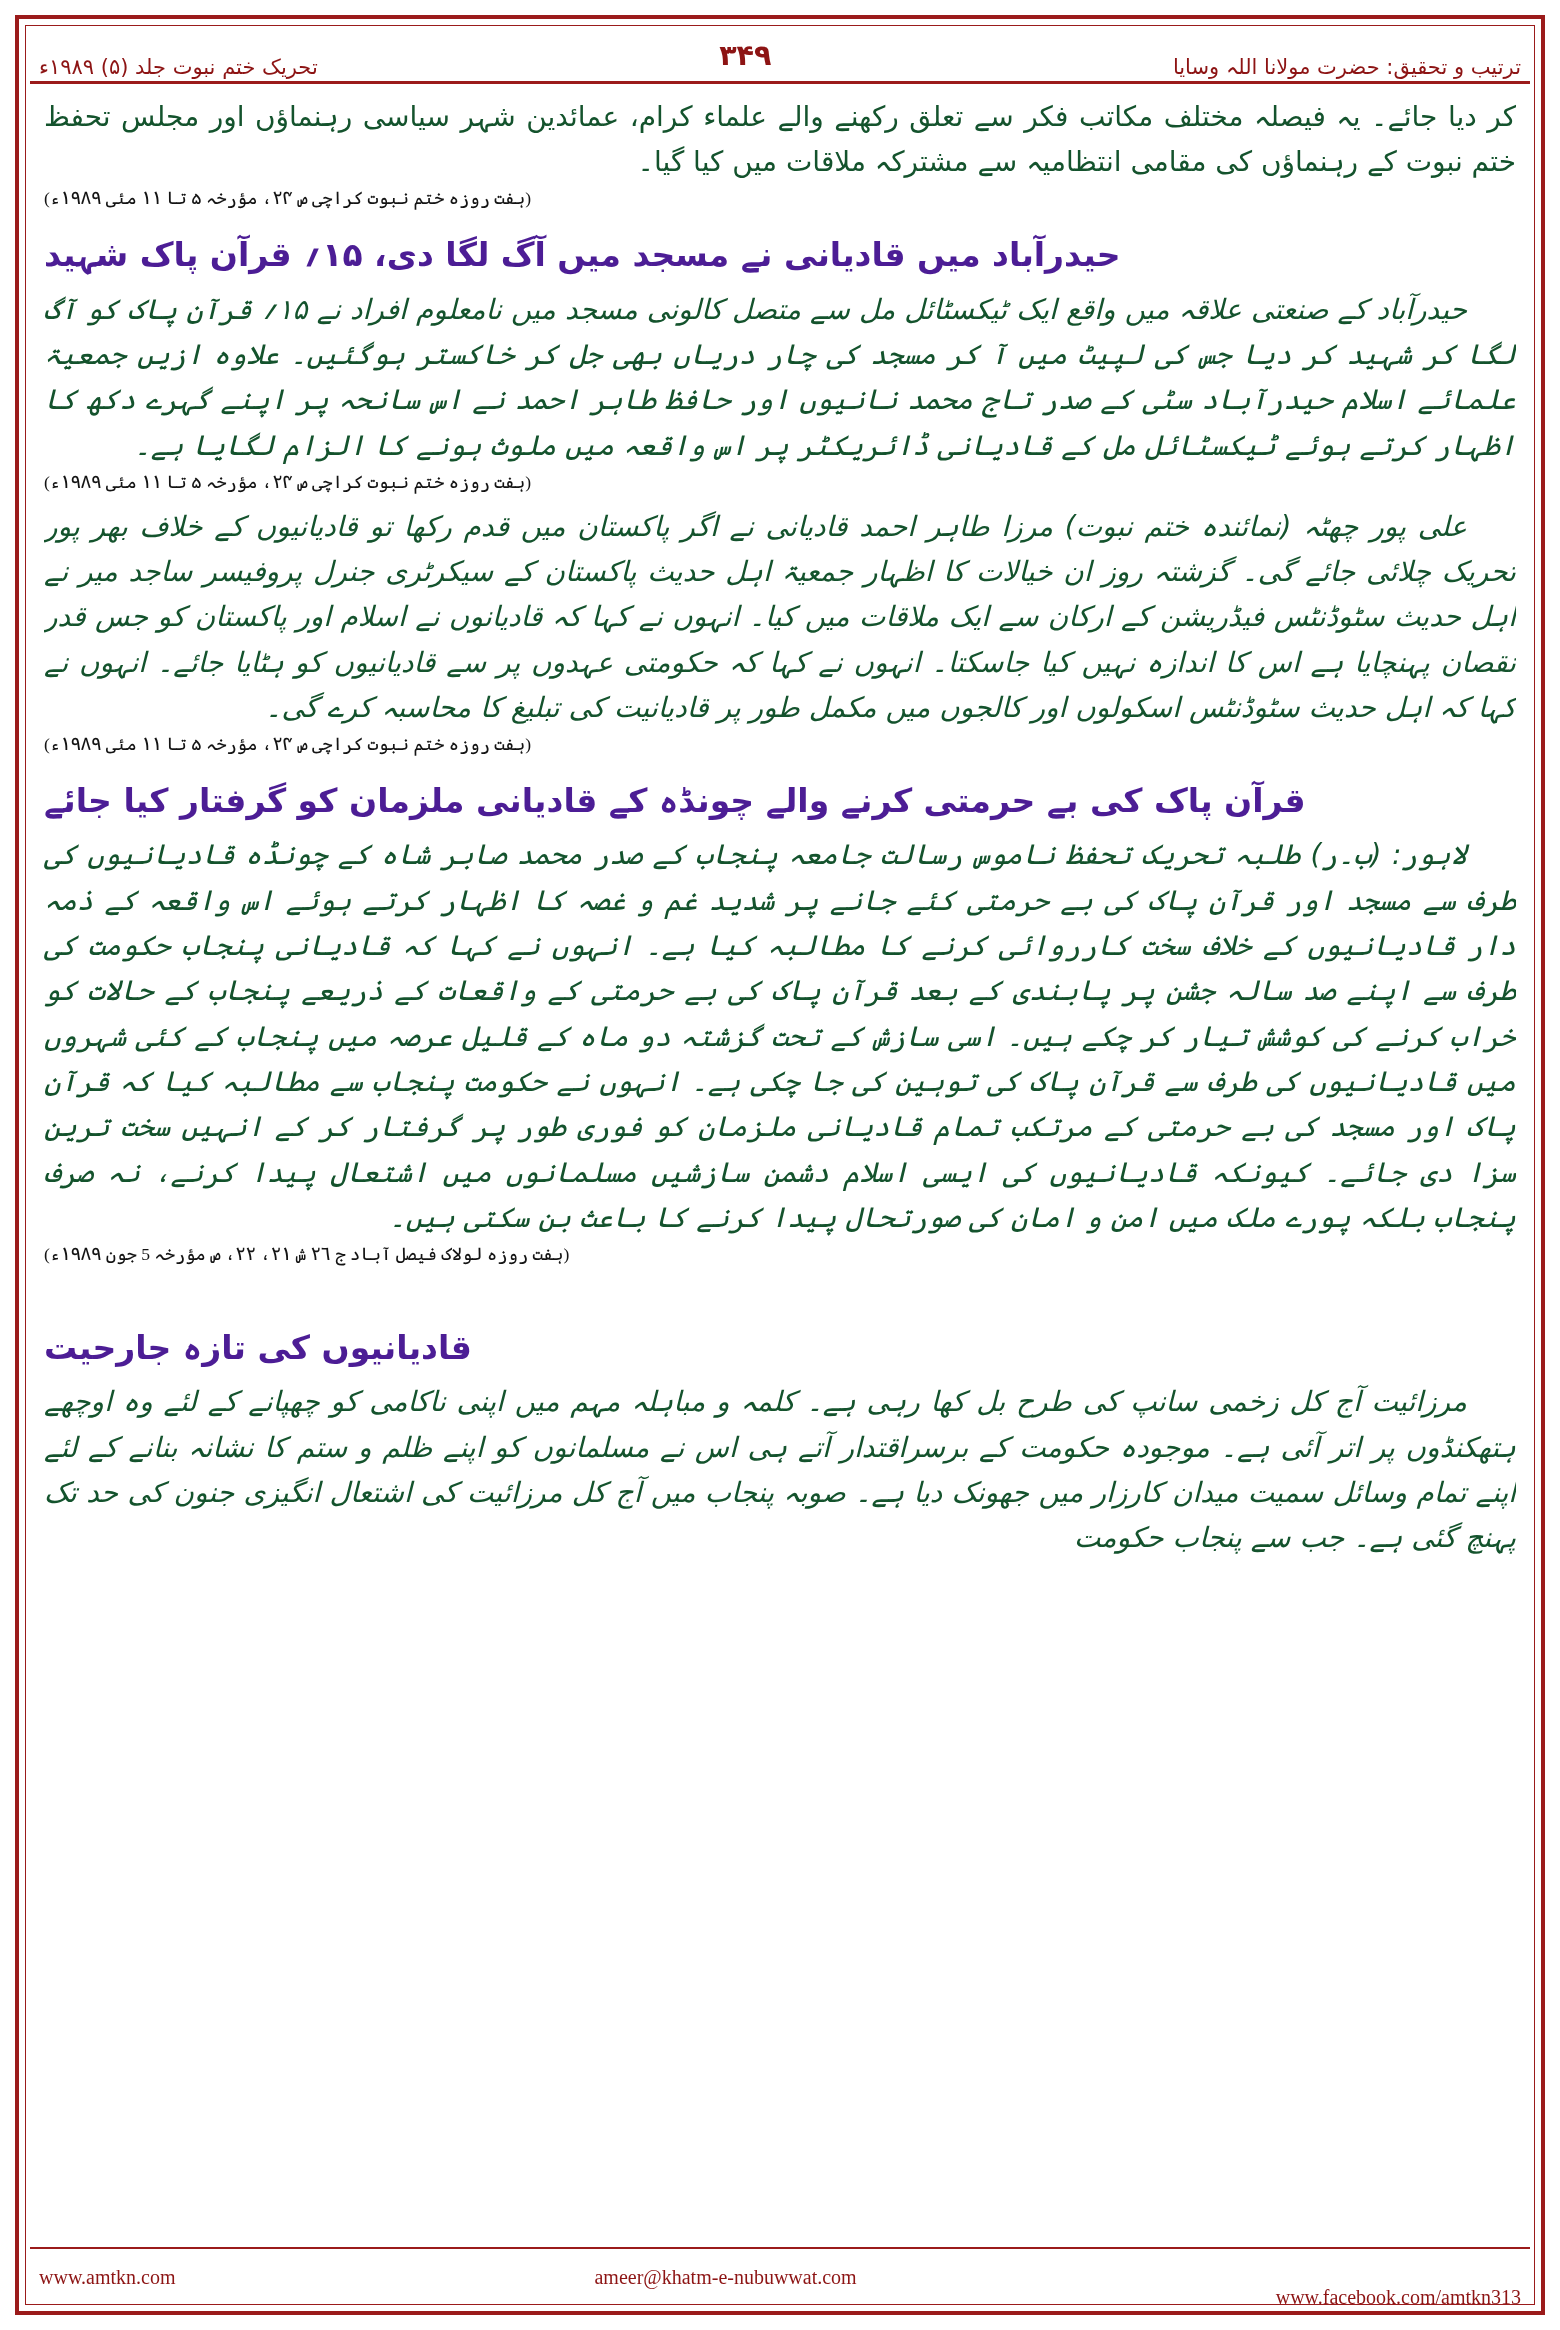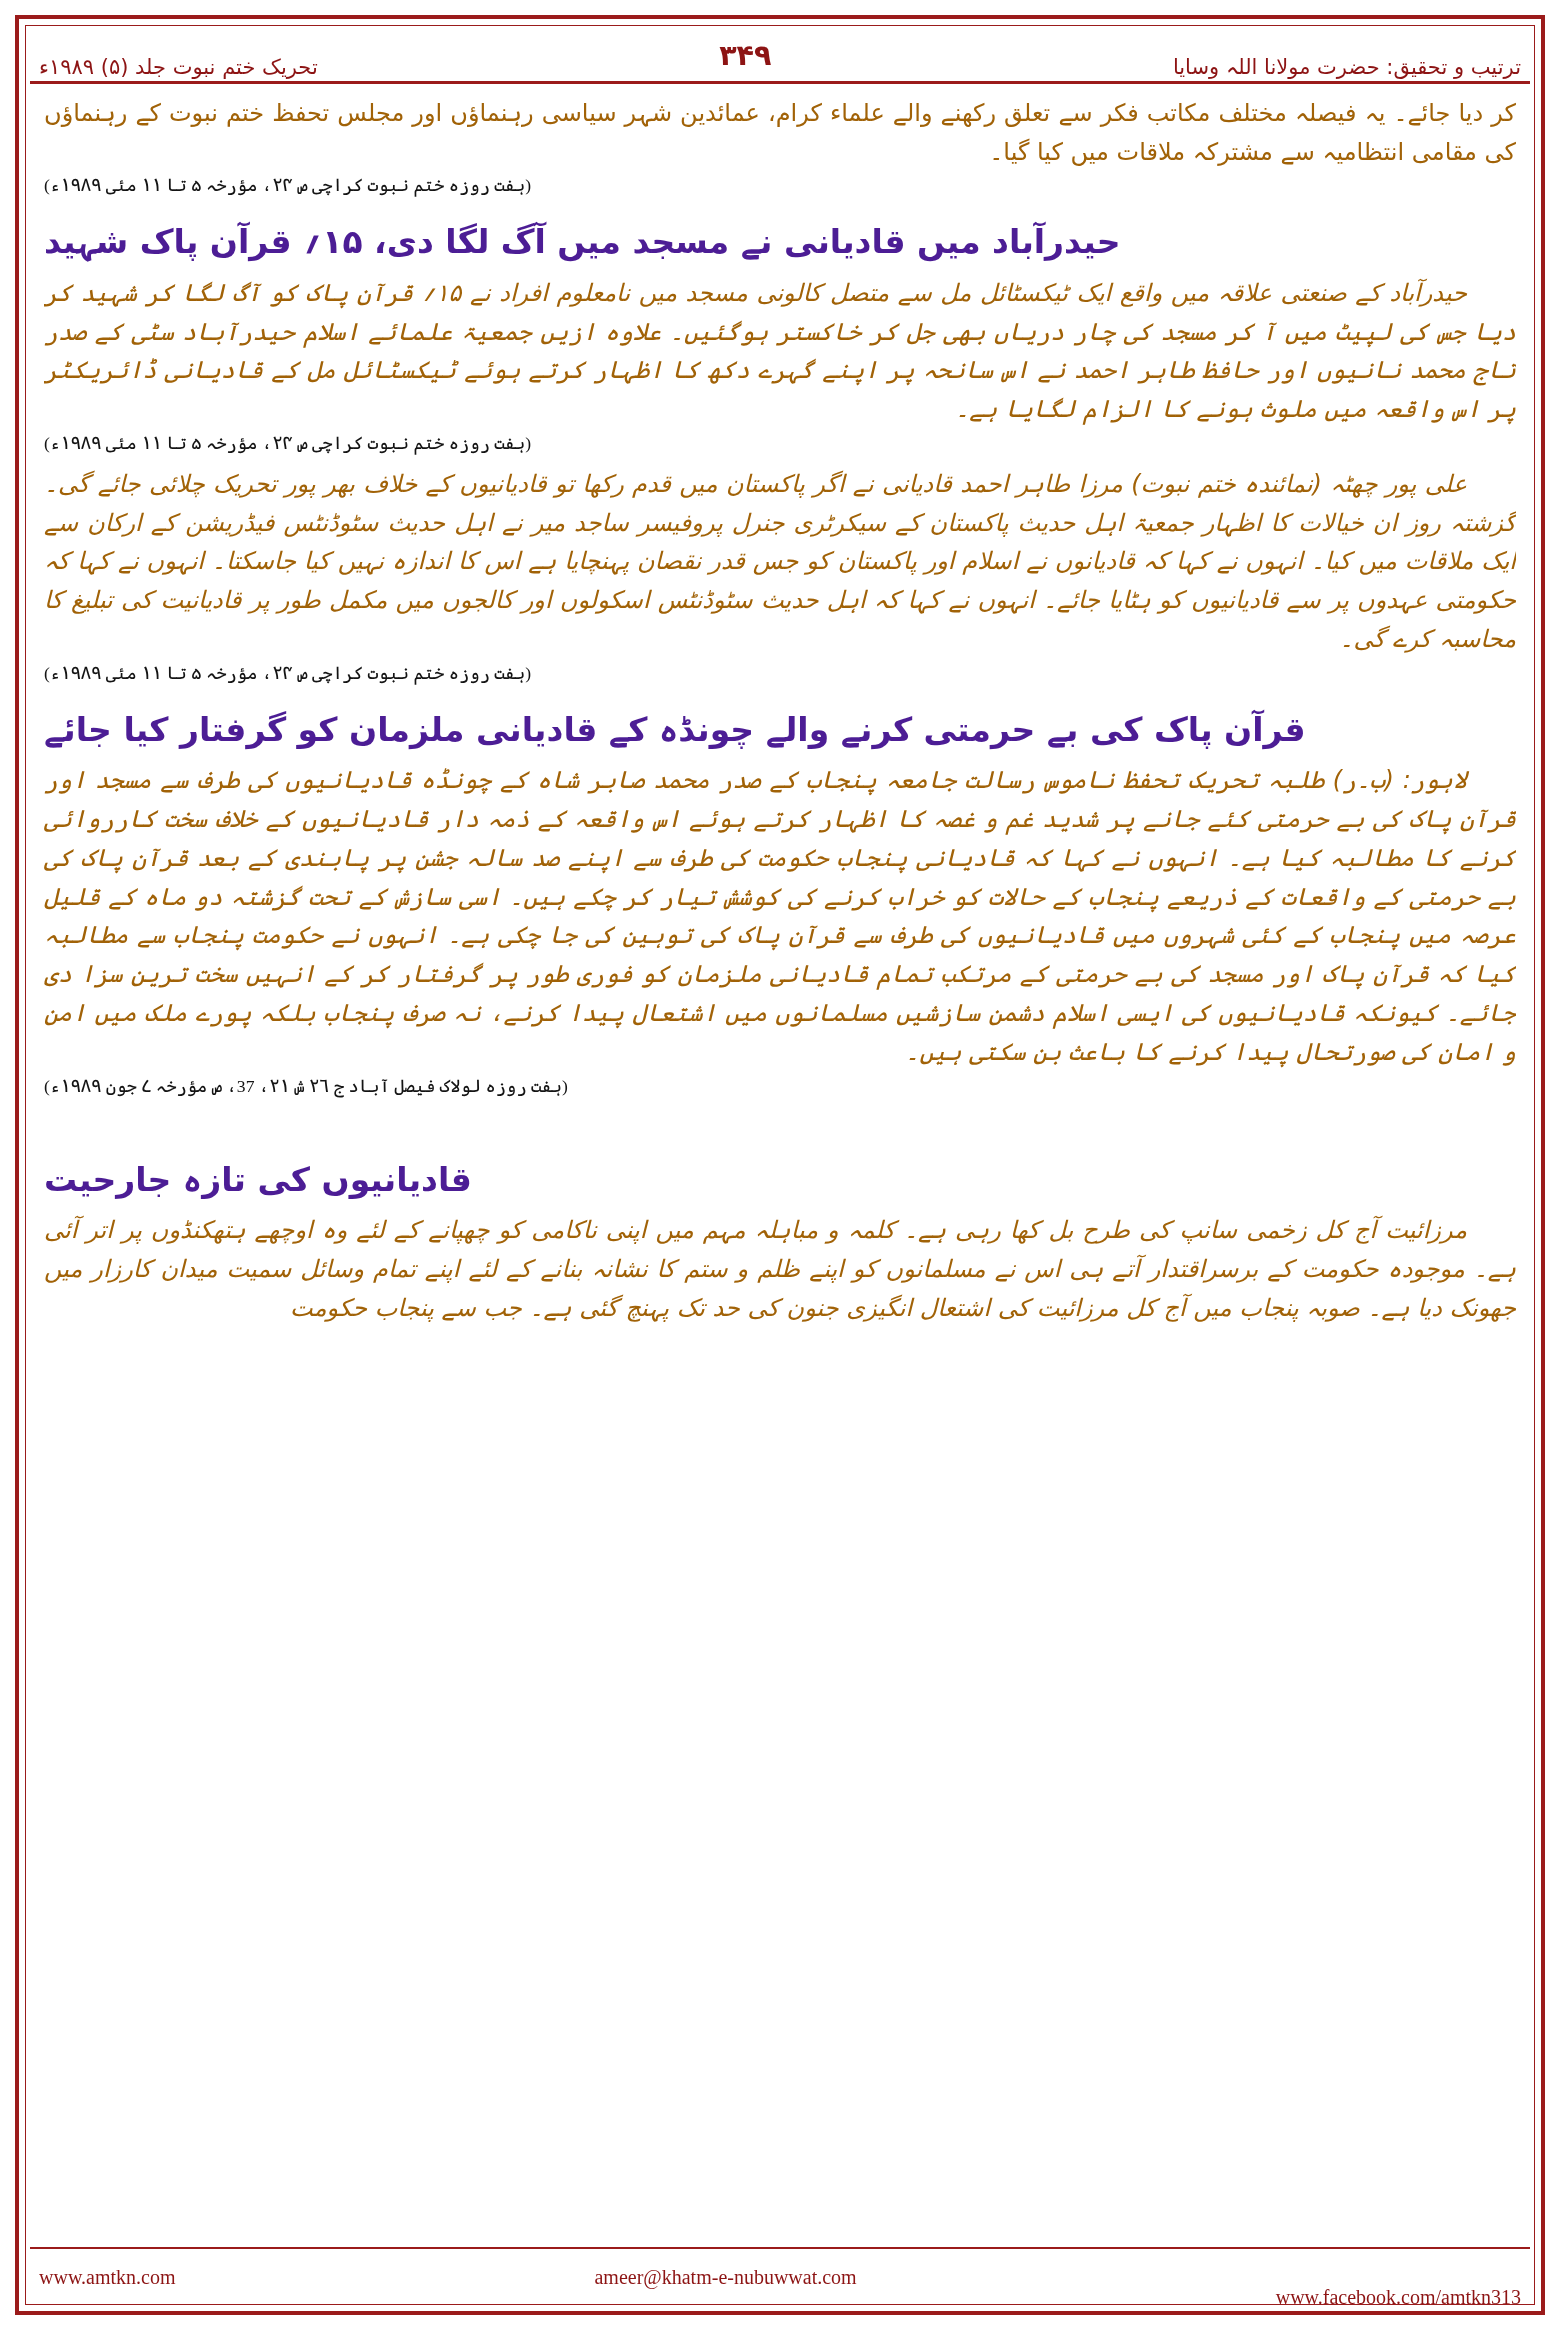--- a/index.html
+++ b/index.html
@@ -82,23 +82,23 @@
     top: 94px;
     bottom: 126px;
     direction: rtl;
     text-align: justify;
     text-justify: inter-word;
     overflow: hidden;
   }
 
   p.para {
     margin: 0 0 1.7px 0;
-    font-size: 24px;
+    font-size: 28px;
     line-height: 1.62;
-    color: #a16207;
+    color: #14532d;
     font-family: "DejaVu Sans", "Liberation Sans", sans-serif;
     text-align: justify;
   }
   p.para.indent {
     text-indent: 49px;
     font-style: italic;
   }
 
   h2.heading {
     margin: 18.5px 0 6.7px 0;
@@ -173,21 +173,21 @@
 
     <h2 class="heading">حیدرآباد میں قادیانی نے مسجد میں آگ لگا دی، ۱۵؍ قرآن پاک شہید</h2>
     <p class="para indent">حیدرآباد کے صنعتی علاقہ میں واقع ایک ٹیکسٹائل مل سے متصل کالونی مسجد میں نامعلوم افراد نے ۱۵؍ قرآن پاک کو آگ لگا کر شہید کر دیا جس کی لپیٹ میں آ کر مسجد کی چار دریاں بھی جل کر خاکستر ہوگئیں۔ علاوہ ازیں جمعیۃ علمائے اسلام حیدرآباد سٹی کے صدر تاج محمد نانیوں اور حافظ طاہر احمد نے اس سانحہ پر اپنے گہرے دکھ کا اظہار کرتے ہوئے ٹیکسٹائل مل کے قادیانی ڈائریکٹر پر اس واقعہ میں ملوث ہونے کا الزام لگایا ہے۔</p>
     <p class="source">(ہفت روزہ ختم نبوت کراچی ص ۲۴، مؤرخہ ۵ تا ۱۱ مئی ۱۹۸۹ء)</p>
 
     <p class="para indent">علی پور چھٹہ (نمائندہ ختم نبوت) مرزا طاہر احمد قادیانی نے اگر پاکستان میں قدم رکھا تو قادیانیوں کے خلاف بھر پور تحریک چلائی جائے گی۔ گزشتہ روز ان خیالات کا اظہار جمعیۃ اہل حدیث پاکستان کے سیکرٹری جنرل پروفیسر ساجد میر نے اہل حدیث سٹوڈنٹس فیڈریشن کے ارکان سے ایک ملاقات میں کیا۔ انہوں نے کہا کہ قادیانوں نے اسلام اور پاکستان کو جس قدر نقصان پہنچایا ہے اس کا اندازہ نہیں کیا جاسکتا۔ انہوں نے کہا کہ حکومتی عہدوں پر سے قادیانیوں کو ہٹایا جائے۔ انہوں نے کہا کہ اہل حدیث سٹوڈنٹس اسکولوں اور کالجوں میں مکمل طور پر قادیانیت کی تبلیغ کا محاسبہ کرے گی۔</p>
     <p class="source">(ہفت روزہ ختم نبوت کراچی ص ۲۴، مؤرخہ ۵ تا ۱۱ مئی ۱۹۸۹ء)</p>
 
     <h2 class="heading">قرآن پاک کی بے حرمتی کرنے والے چونڈہ کے قادیانی ملزمان کو گرفتار کیا جائے</h2>
     <p class="para indent">لاہور: (ب۔ر) طلبہ تحریک تحفظ ناموس رسالت جامعہ پنجاب کے صدر محمد صابر شاہ کے چونڈہ قادیانیوں کی طرف سے مسجد اور قرآن پاک کی بے حرمتی کئے جانے پر شدید غم و غصہ کا اظہار کرتے ہوئے اس واقعہ کے ذمہ دار قادیانیوں کے خلاف سخت کارروائی کرنے کا مطالبہ کیا ہے۔ انہوں نے کہا کہ قادیانی پنجاب حکومت کی طرف سے اپنے صد سالہ جشن پر پابندی کے بعد قرآن پاک کی بے حرمتی کے واقعات کے ذریعے پنجاب کے حالات کو خراب کرنے کی کوشش تیار کر چکے ہیں۔ اسی سازش کے تحت گزشتہ دو ماہ کے قلیل عرصہ میں پنجاب کے کئی شہروں میں قادیانیوں کی طرف سے قرآن پاک کی توہین کی جا چکی ہے۔ انہوں نے حکومت پنجاب سے مطالبہ کیا کہ قرآن پاک اور مسجد کی بے حرمتی کے مرتکب تمام قادیانی ملزمان کو فوری طور پر گرفتار کر کے انہیں سخت ترین سزا دی جائے۔ کیونکہ قادیانیوں کی ایسی اسلام دشمن سازشیں مسلمانوں میں اشتعال پیدا کرنے، نہ صرف پنجاب بلکہ پورے ملک میں امن و امان کی صورتحال پیدا کرنے کا باعث بن سکتی ہیں۔</p>
-    <p class="source">(ہفت روزہ لولاک فیصل آباد ج ۲۶ ش ۲۱، 37، ص مؤرخہ ۷ جون ۱۹۸۹ء)</p>
+    <p class="source">(ہفت روزہ لولاک فیصل آباد ج ۲۶ ش ۲۱، ۲۲، ص مؤرخہ 5 جون ۱۹۸۹ء)</p>
 
     <div class="spacer-lg"></div>
 
     <h2 class="heading">قادیانیوں کی تازہ جارحیت</h2>
     <p class="para indent">مرزائیت آج کل زخمی سانپ کی طرح بل کھا رہی ہے۔ کلمہ و مباہلہ مہم میں اپنی ناکامی کو چھپانے کے لئے وہ اوچھے ہتھکنڈوں پر اتر آئی ہے۔ موجودہ حکومت کے برسراقتدار آتے ہی اس نے مسلمانوں کو اپنے ظلم و ستم کا نشانہ بنانے کے لئے اپنے تمام وسائل سمیت میدان کارزار میں جھونک دیا ہے۔ صوبہ پنجاب میں آج کل مرزائیت کی اشتعال انگیزی جنون کی حد تک پہنچ گئی ہے۔ جب سے پنجاب حکومت</p>
 
   </div>
 
   <div class="footer-rule"></div>
   <div class="footer">

